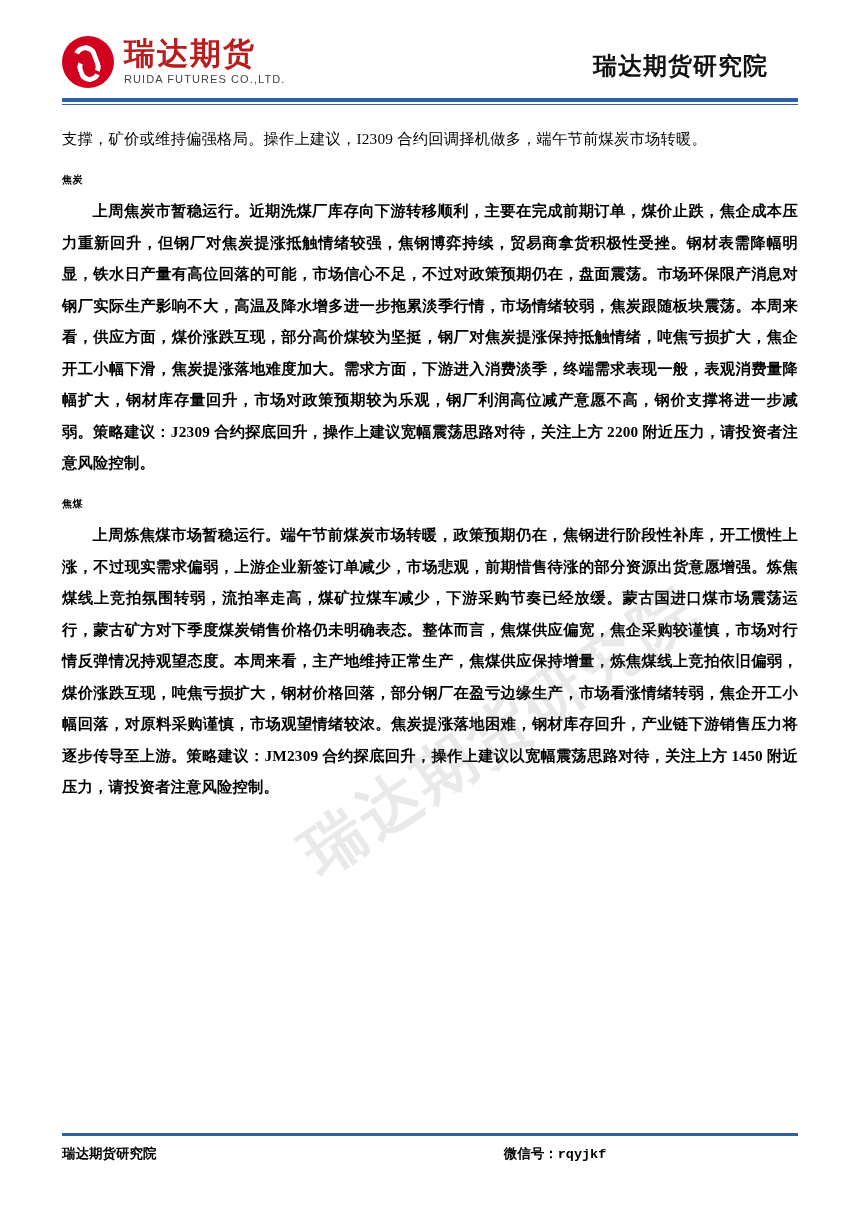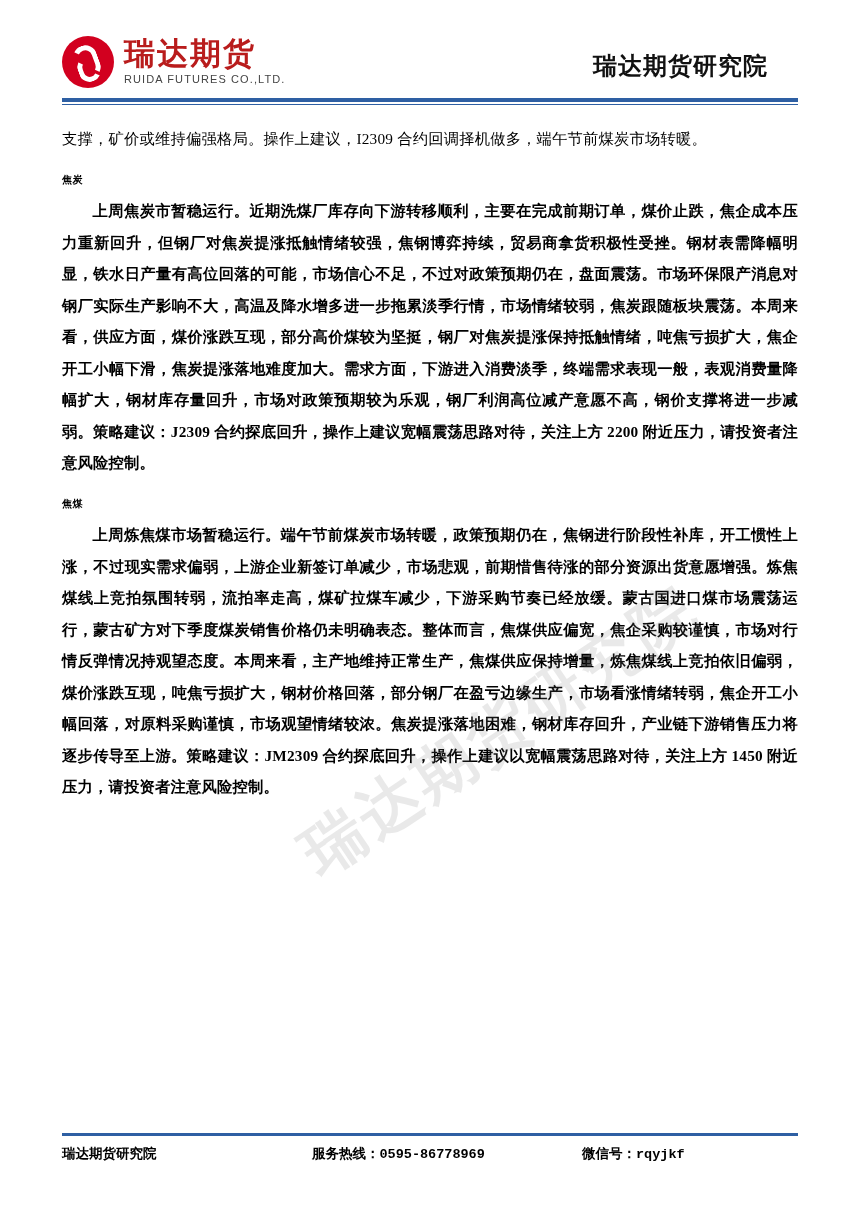--- a/index.html
+++ b/index.html
@@ -178,21 +178,21 @@
   .footer .rule-thick { height: 3px; }
   .footer-row {
     display: flex;
     align-items: center;
     padding-top: 9px;
     font-size: 13.5px;
     font-weight: 700;
   }
   .footer-left { width: 250px; }
   .footer-mid { width: 270px; }
-  .footer-right { flex: 1; }
+  .footer-right { flex: 1; text-align: center; }
   .mono { font-family: "Liberation Mono", "DejaVu Sans Mono", monospace; font-weight: 700; }
 </style>
 </head>
 <body>
 
 <div class="page">
 
   <div class="header">
     <div class="brand">
       <div class="brand-mark"></div>
@@ -222,22 +222,19 @@
   </div>
 
   <div class="watermark">
     <span>瑞达期货研究院</span>
   </div>
 
   <div class="footer">
     <div class="rule-thick"></div>
     <div class="footer-row">
       <div class="footer-left">瑞达期货研究院</div>
-      <div class="footer-mid">
-        <span>服务热线：</span><span class="mono">0595-86778969</span>
-      </div>
       <div class="footer-right">
         <span>微信号：</span><span class="mono">rqyjkf</span>
       </div>
     </div>
   </div>
 
 </div>
 
 </body></html>

